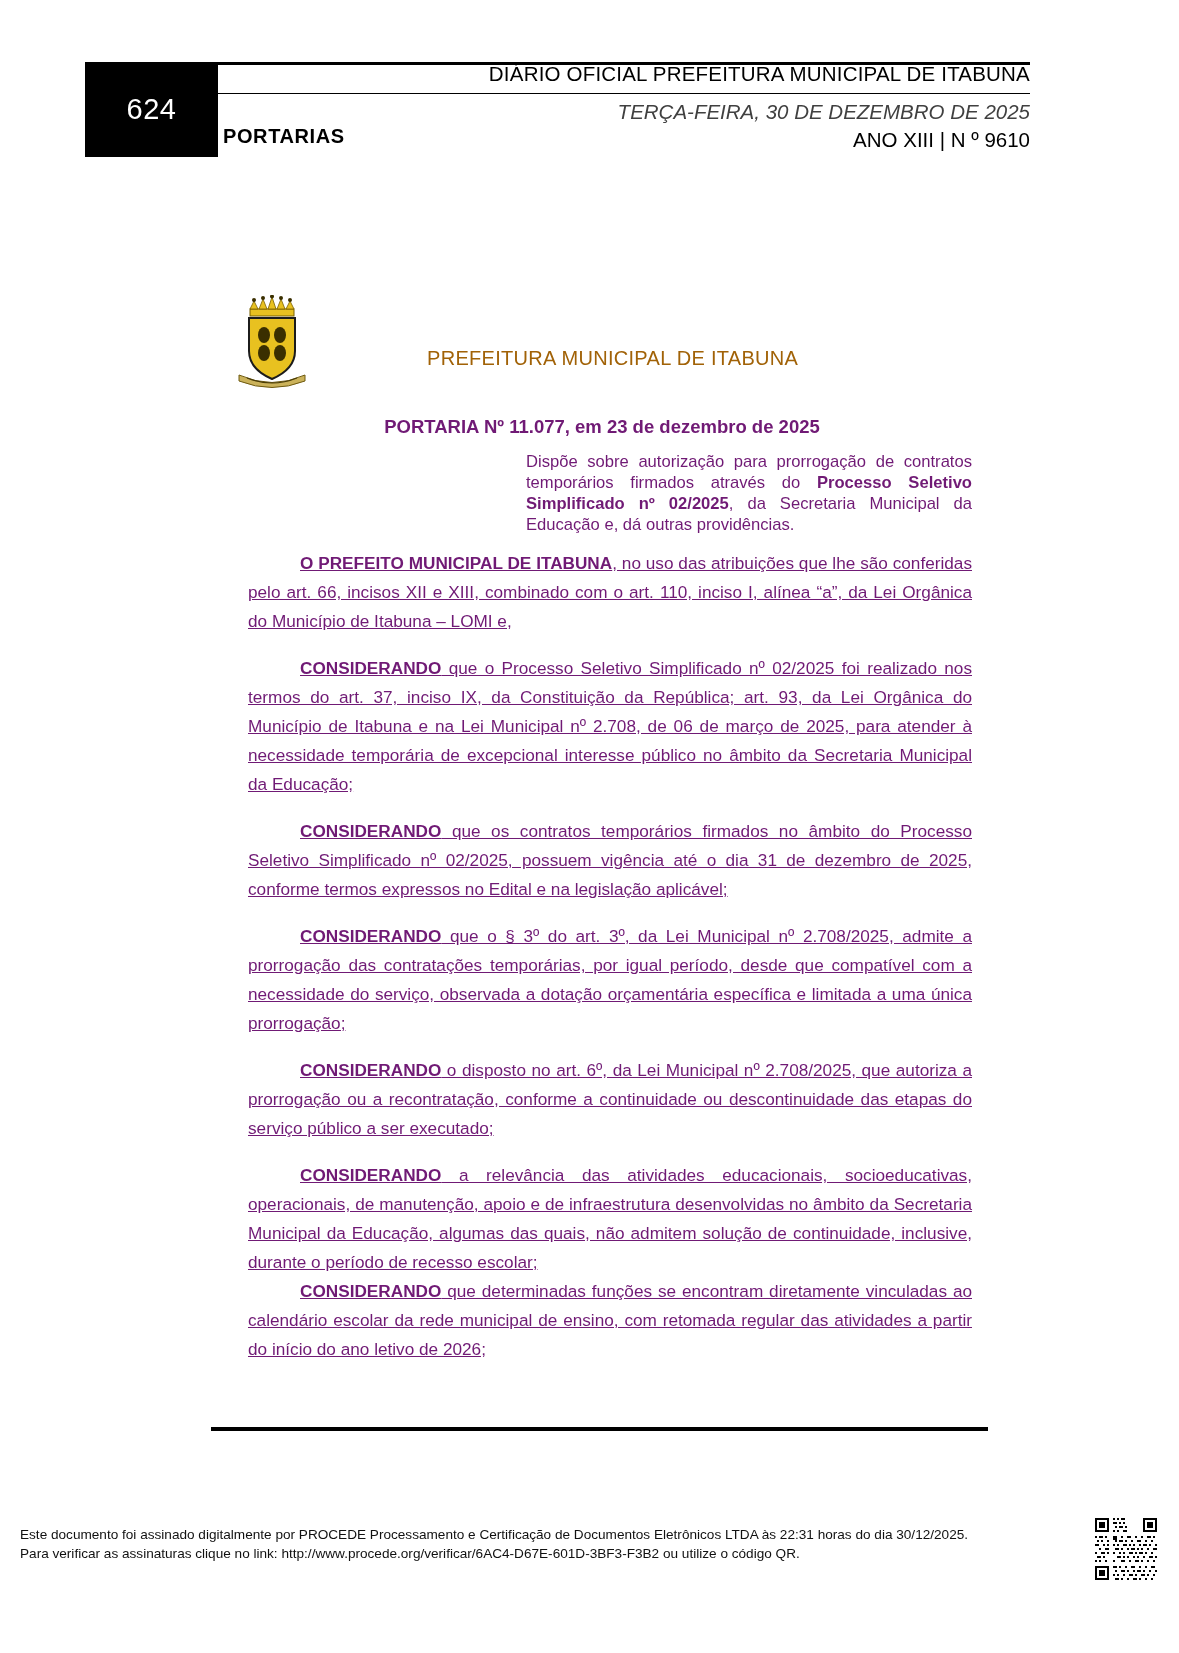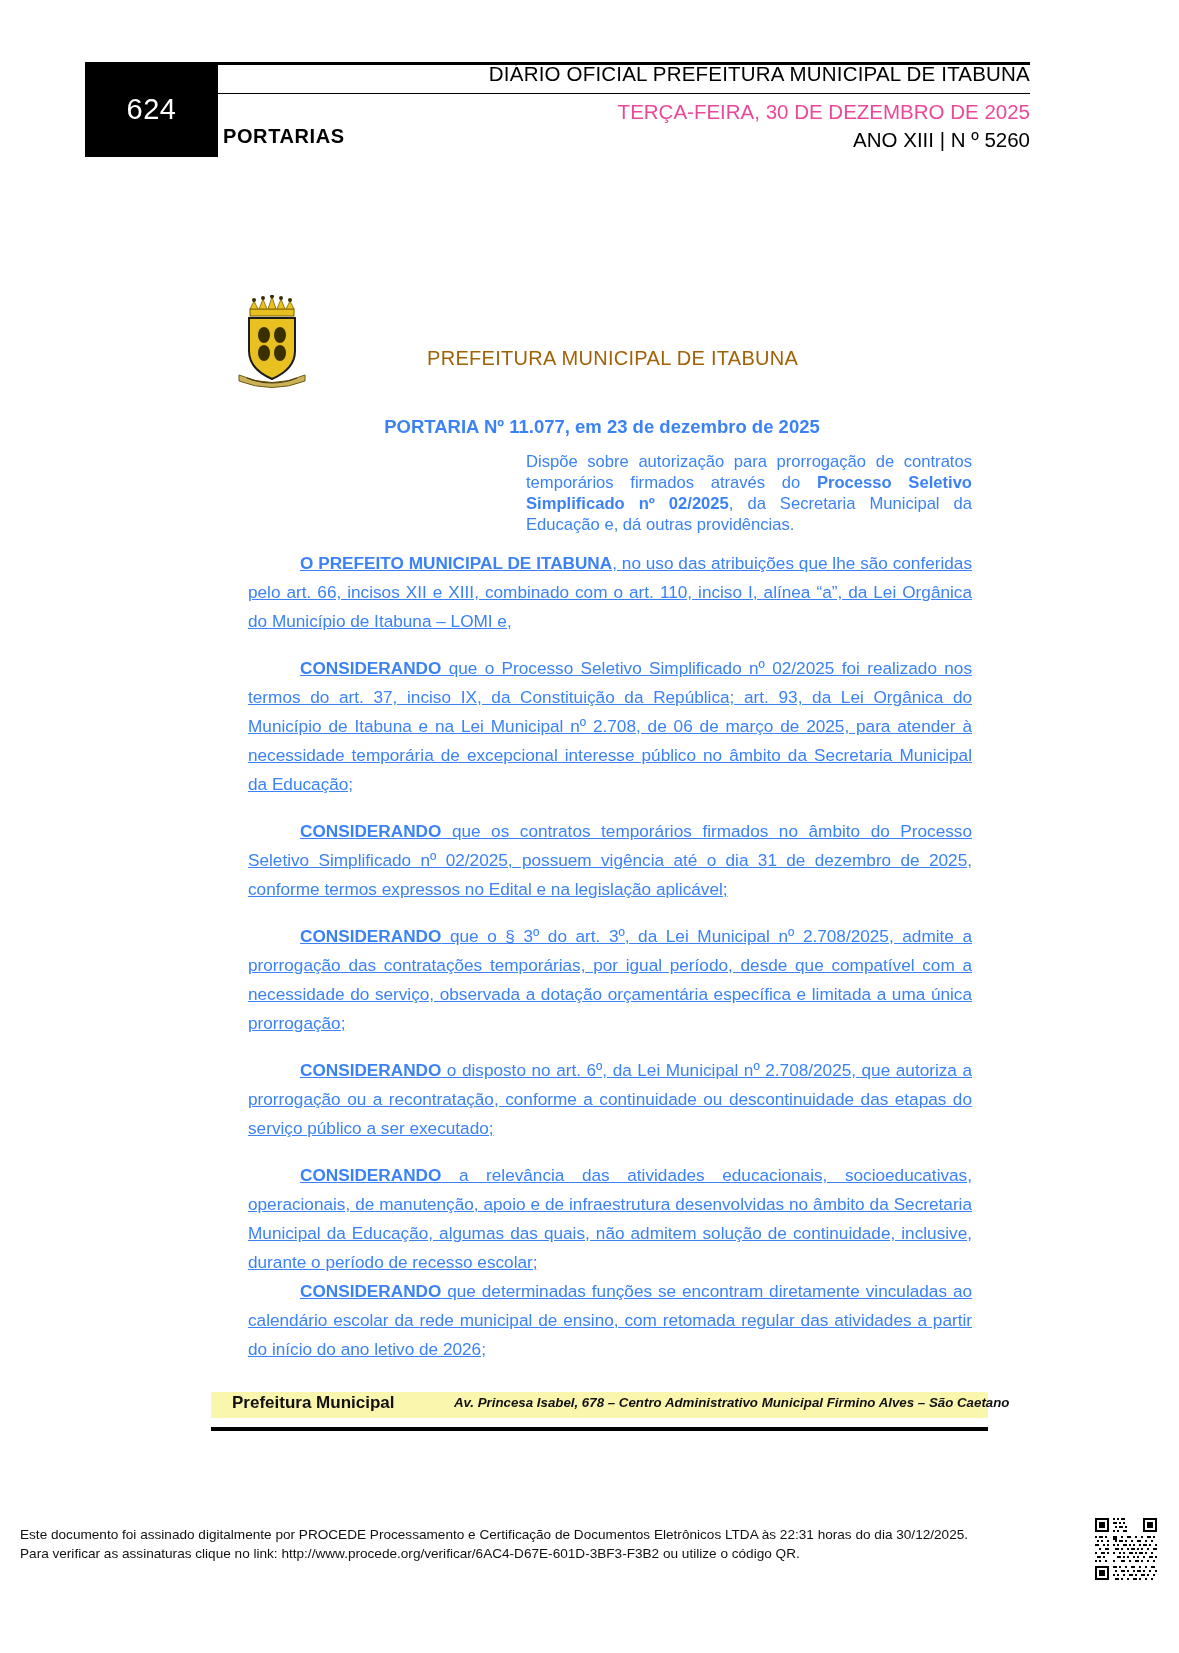--- a/index.html
+++ b/index.html
@@ -77,23 +77,24 @@
     letter-spacing: 0.2px;
     color: #000;
     text-align: right;
     white-space: nowrap;
   }
   .header-date {
     position: absolute;
     right: 149px;
     top: 100px;
     font-size: 20.5px;
-    color: #ec4899;
+    color: #404040;
     text-align: right;
     white-space: nowrap;
+    font-style: italic;
   }
   .header-issue {
     position: absolute;
     right: 149px;
     top: 128px;
     font-size: 20.5px;
     color: #000;
     text-align: right;
     white-space: nowrap;
   }
@@ -115,21 +116,21 @@
     color: #a16207;
     letter-spacing: 0.3px;
   }
 
   
   .content {
     position: absolute;
     left: 232px;
     top: 415px;
     width: 740px;
-    color: #3b82f6;
+    color: #701a75;
     font-size: 17.2px;
     line-height: 29px;
     text-align: justify;
   }
   .portaria-title {
     text-align: center;
     font-weight: bold;
     font-size: 18.5px;
     margin: 0 0 12px 0;
     line-height: 24px;
@@ -232,21 +233,21 @@
 
 <div class="page">
 
   <div class="header">
     <div class="page-number-box">624</div>
     <div class="header-rule-top"></div>
     <div class="header-rule-mid"></div>
     <div class="section-label">PORTARIAS</div>
     <div class="header-title">DIÁRIO OFICIAL PREFEITURA MUNICIPAL DE ITABUNA</div>
     <div class="header-date">TERÇA-FEIRA, 30 DE DEZEMBRO DE 2025</div>
-    <div class="header-issue">ANO XIII | N º 5260</div>
+    <div class="header-issue">ANO XIII | N º 9610</div>
   </div>
 
   <div class="crest">
     <svg width="78" height="95" viewBox="0 0 78 95" xmlns="http://www.w3.org/2000/svg">
 
       <g>
         <rect x="17" y="14" width="44" height="7" fill="#e8c120" stroke="#7a6000" stroke-width="1"></rect>
         <path d="M17 14 L21 6 L25 14 Z" fill="#e8c120" stroke="#7a6000" stroke-width="0.8"></path>
         <path d="M26 14 L30 4 L34 14 Z" fill="#e8c120" stroke="#7a6000" stroke-width="0.8"></path>
         <path d="M35 14 L39 2 L43 14 Z" fill="#e8c120" stroke="#7a6000" stroke-width="0.8"></path>
@@ -304,25 +305,20 @@
     <p class="para tight">
       <b>CONSIDERANDO</b><span> a relevância das atividades educacionais, socioeducativas, operacionais, de manutenção, apoio e de infraestrutura desenvolvidas no âmbito da Secretaria Municipal da Educação, algumas das quais, não admitem solução de continuidade, inclusive, durante o período de recesso escolar;</span>
     </p>
 
     <p class="para nogap">
       <b>CONSIDERANDO</b><span> que determinadas funções se encontram diretamente vinculadas ao calendário escolar da rede municipal de ensino, com retomada regular das atividades a partir do início do ano letivo de 2026;</span>
     </p>
 
   </div>
 
-  <div class="footer-band">
-    <div class="footer-highlight"></div>
-    <div class="footer-left">Prefeitura Municipal</div>
-    <div class="footer-addr">Av. Princesa Isabel, 678 – Centro Administrativo Municipal Firmino Alves – São Caetano</div>
-  </div>
   <div class="footer-rule"></div>
 
   <div class="sig-strip">
     <div class="sig-text">
       <div>Este documento foi assinado digitalmente por PROCEDE Processamento e Certificação de Documentos Eletrônicos LTDA às 22:31 horas do dia 30/12/2025.</div>
       <div>Para verificar as assinaturas clique no link: http://www.procede.org/verificar/6AC4-D67E-601D-3BF3-F3B2 ou utilize o código QR.</div>
     </div>
     <div class="qr">
       <svg width="62" height="62" viewBox="0 0 31 31" xmlns="http://www.w3.org/2000/svg" shape-rendering="crispEdges">
         <rect width="31" height="31" fill="#ffffff"></rect>

